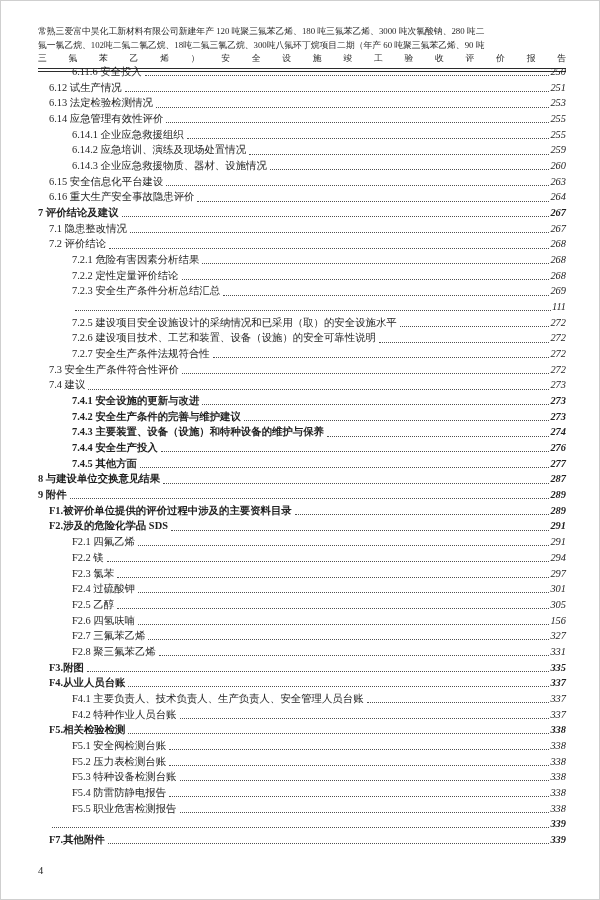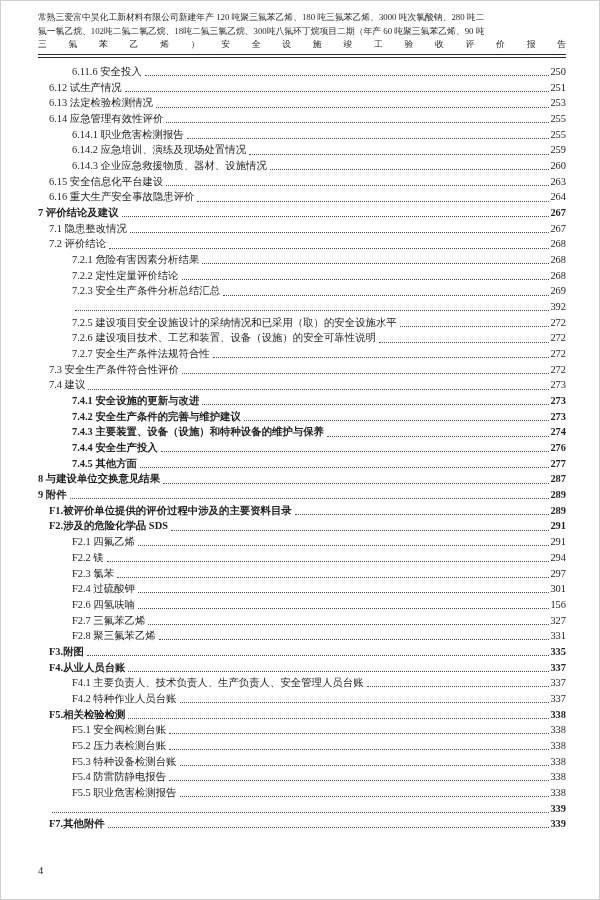--- a/index.html
+++ b/index.html
@@ -13,21 +13,21 @@
   }
   .page{
     position:absolute;inset:0;
     border:1px solid #cfcfcf;
     box-sizing:border-box;
     background:#fff;
   }
   
   .hdr{
     position:absolute;
-    left:37px;top:10px;width:528px;
+    left:37px;top:24px;width:528px;
     font-size:8.8px;
     line-height:13.6px;
     color:#2a2a2a;
     border-bottom:4px double #2b2b2b;
     padding-bottom:2px;
     text-align:justify;
   }
   .hline{white-space:nowrap;overflow:hidden;}
   .hline.hjust{
     white-space:normal;
@@ -47,21 +47,21 @@
     line-height:15.68px;
   }
   .toc-row .label{white-space:nowrap;}
   .toc-row .dots{
     flex:1 1 auto;
     min-width:8px;
     border-bottom:1.6px dotted #4f4f4f;
     align-self:flex-end;
     margin:0 1px 3.5px 3px;
   }
-  .toc-row .pg{white-space:nowrap;}
+  .toc-row .pg{white-space:nowrap;font-style:italic;}
   .toc-row.lvl1{padding-left:0;}
   .toc-row.lvl2{padding-left:11px;}
   .toc-row.lvl3{padding-left:34px;}
   .toc-row.bold{font-weight:bold;}
   
   .pageno{
     position:absolute;
     left:37px;top:864px;
     font-size:10.5px;
     color:#1f1f1f;
@@ -93,21 +93,21 @@
         <span class="label">6.13 法定检验检测情况</span>
         <span class="dots"></span>
         <span class="pg">253</span>
       </div>
       <div class="toc-row lvl2">
         <span class="label">6.14 应急管理有效性评价</span>
         <span class="dots"></span>
         <span class="pg">255</span>
       </div>
       <div class="toc-row lvl3">
-        <span class="label">6.14.1 职业危害检测报告</span>
+        <span class="label">6.14.1 企业应急救援组织</span>
         <span class="dots"></span>
         <span class="pg">255</span>
       </div>
       <div class="toc-row lvl3">
         <span class="label">6.14.2 应急培训、演练及现场处置情况</span>
         <span class="dots"></span>
         <span class="pg">259</span>
       </div>
       <div class="toc-row lvl3">
         <span class="label">6.14.3 企业应急救援物质、器材、设施情况</span>
@@ -149,21 +149,21 @@
         <span class="dots"></span>
         <span class="pg">268</span>
       </div>
       <div class="toc-row lvl3">
         <span class="label">7.2.3 安全生产条件分析总结汇总</span>
         <span class="dots"></span>
         <span class="pg">269</span>
       </div>
       <div class="toc-row lvl3">
         <span class="dots"></span>
-        <span class="pg">392</span>
+        <span class="pg">111</span>
       </div>
       <div class="toc-row lvl3">
         <span class="label">7.2.5 建设项目安全设施设计的采纳情况和已采用（取）的安全设施水平</span>
         <span class="dots"></span>
         <span class="pg">272</span>
       </div>
       <div class="toc-row lvl3">
         <span class="label">7.2.6 建设项目技术、工艺和装置、设备（设施）的安全可靠性说明</span>
         <span class="dots"></span>
         <span class="pg">272</span>
@@ -242,20 +242,25 @@
         <span class="label">F2.3 氯苯</span>
         <span class="dots"></span>
         <span class="pg">297</span>
       </div>
       <div class="toc-row lvl3">
         <span class="label">F2.4 过硫酸钾</span>
         <span class="dots"></span>
         <span class="pg">301</span>
       </div>
       <div class="toc-row lvl3">
+        <span class="label">F2.5 乙醇</span>
+        <span class="dots"></span>
+        <span class="pg">305</span>
+      </div>
+      <div class="toc-row lvl3">
         <span class="label">F2.6 四氢呋喃</span>
         <span class="dots"></span>
         <span class="pg">156</span>
       </div>
       <div class="toc-row lvl3">
         <span class="label">F2.7 三氟苯乙烯</span>
         <span class="dots"></span>
         <span class="pg">327</span>
       </div>
       <div class="toc-row lvl3">

